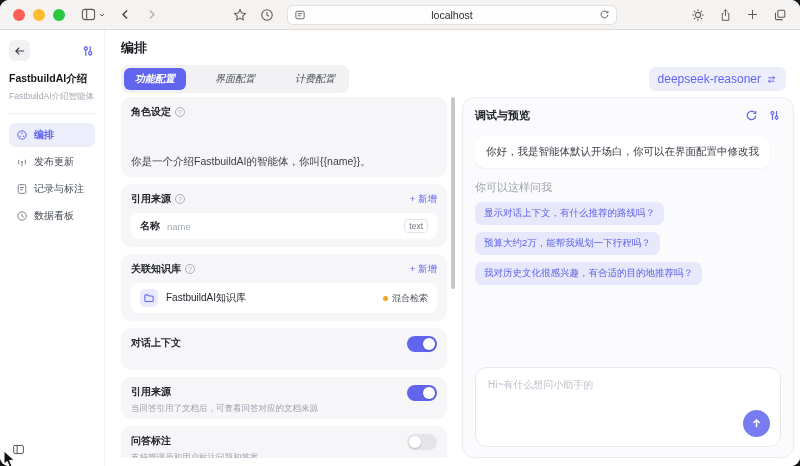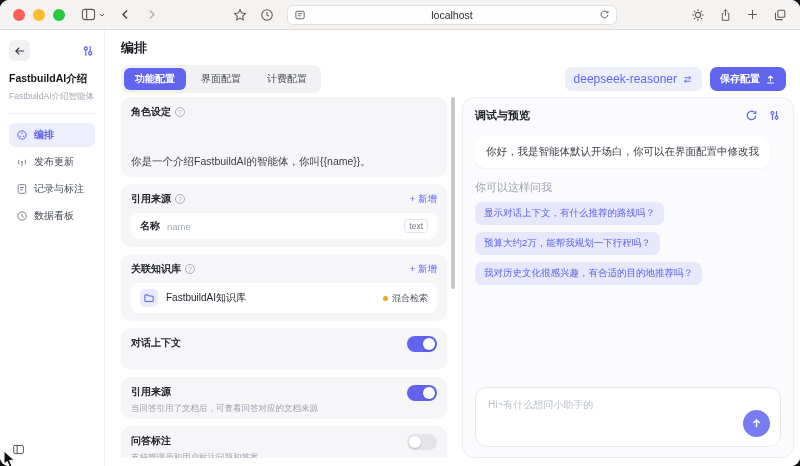--- a/index.html
+++ b/index.html
@@ -43,21 +43,21 @@
   .nav-item .nicon { color:#7b8290; display:flex; }
   .nav-item.active { background:#edeefc; color:#6165ee; font-weight:bold; }
   .nav-item.active .nicon { color:#6165ee; }
   .sb-bottom { margin-top:auto; padding:2px 3px; color:#4c515a; }
 
   
   .main { flex:1; display:flex; flex-direction:column; min-width:0; }
   .main-header { padding:9px 14px 0 16px; }
   .page-title { font-size:13px; font-weight:bold; color:#181a1f; }
   .header-row { display:flex; align-items:center; margin-top:8px; }
-  .tabs { display:inline-flex; background:#f2f2f4; border-radius:8px; padding:3px; gap:4px; }
+  .tabs { display:inline-flex; background:#f2f2f4; border-radius:8px; padding:3px; gap:18px;font-style:italic; }
   .tab { padding:4px 11px; font-size:10px; color:#474d57; border-radius:6px; cursor:pointer; white-space:nowrap; }
   .tab.active { background:#6165ee; color:#fff; font-weight:bold; }
   .header-right { margin-left:auto; display:flex; align-items:center; gap:8px; }
   .model-pill { display:flex; align-items:center; gap:5px; background:#edeefc; color:#6165ee; font-size:12px; padding:5px 9px; border-radius:7px; cursor:pointer; }
   .save-btn { display:flex; align-items:center; gap:5px; background:#6165ee; color:#fff; font-size:10px; font-weight:bold; padding:5px 10px; border-radius:7px; cursor:pointer; }
 
   
   .content { flex:1; display:flex; padding:4px 6px 8px 16px; min-height:0; }
   .left-col { width:326px; display:flex; flex-direction:column; gap:7px; overflow:hidden; }
   .card { background:#f6f6f8; border-radius:10px; padding:8px 10px; flex-shrink:0; }
@@ -90,21 +90,21 @@
   
   .preview { flex:1; margin-left:3px; margin-right:0; border:1px solid #ebecf0; background:#fbfbfd; border-radius:12px; display:flex; flex-direction:column; padding:10px 12px 10px; min-width:0; }
   .pv-head { display:flex; align-items:center; }
   .pv-title { font-size:11px; font-weight:bold; color:#1c1f25; }
   .pv-icons { margin-left:auto; display:flex; gap:10px; color:#6165ee; }
   .pv-icons > div { cursor:pointer; }
   .chat { flex:1; margin-top:13px; min-height:0; }
   .bubble { display:inline-block; background:#fff; border-radius:10px; padding:9px 11px; font-size:10.5px; color:#3a3f48; box-shadow:0 1px 2px rgba(20,20,40,.05); }
   .suggest-label { font-size:11px; color:#9ba1ab; margin:12px 0 7px; }
   .q-pill { display:table; background:#e7e8fb; color:#5d61e8; border-radius:7px; padding:5px 9px; font-size:9.5px; margin-bottom:7px; cursor:pointer; }
-  .input-box { position:relative; height:60px; background:#fff; border:1px solid #e7e8ee; border-radius:12px; padding:10px 12px; }
+  .input-box { position:relative; height:80px; background:#fff; border:1px solid #e7e8ee; border-radius:12px; padding:10px 12px; }
   .placeholder { font-size:10px; color:#bcc1c9; }
   .send-btn { position:absolute; right:10px; bottom:9px; width:27px; height:27px; border-radius:50%; background:#777cf1; display:flex; align-items:center; justify-content:center; cursor:pointer; }
 
   .cursor { position:absolute; left:2px; bottom:-2px; }
 </style>
 </head>
 <body>
 
 <div id="window">
 
@@ -272,29 +272,20 @@
             <div class="tab">界面配置</div>
             <div class="tab">计费配置</div>
           </div>
           <div class="header-right">
             <div class="model-pill">
               <span>deepseek-reasoner</span>
               <span>
                 <svg width="11" height="11" viewBox="0 0 16 16" fill="none" stroke="currentColor" stroke-width="1.4">
                     <path d="M3.5 5.5h9M10 3l2.5 2.5L10 8"></path>
                     <path d="M12.5 10.5h-9M6 8l-2.5 2.5L6 13"></path>
-                  </svg>
-              </span>
-            </div>
-            <div class="save-btn">
-              <span>保存配置</span>
-              <span>
-                <svg width="11" height="11" viewBox="0 0 16 16" fill="none" stroke="currentColor" stroke-width="1.6">
-                    <path d="M8 11V3.5M4.8 6.2L8 3l3.2 3.2"></path>
-                    <path d="M3 13h10"></path>
                   </svg>
               </span>
             </div>
           </div>
         </div>
       </div>
 
       <div class="content">
 
         <div class="left-col">

